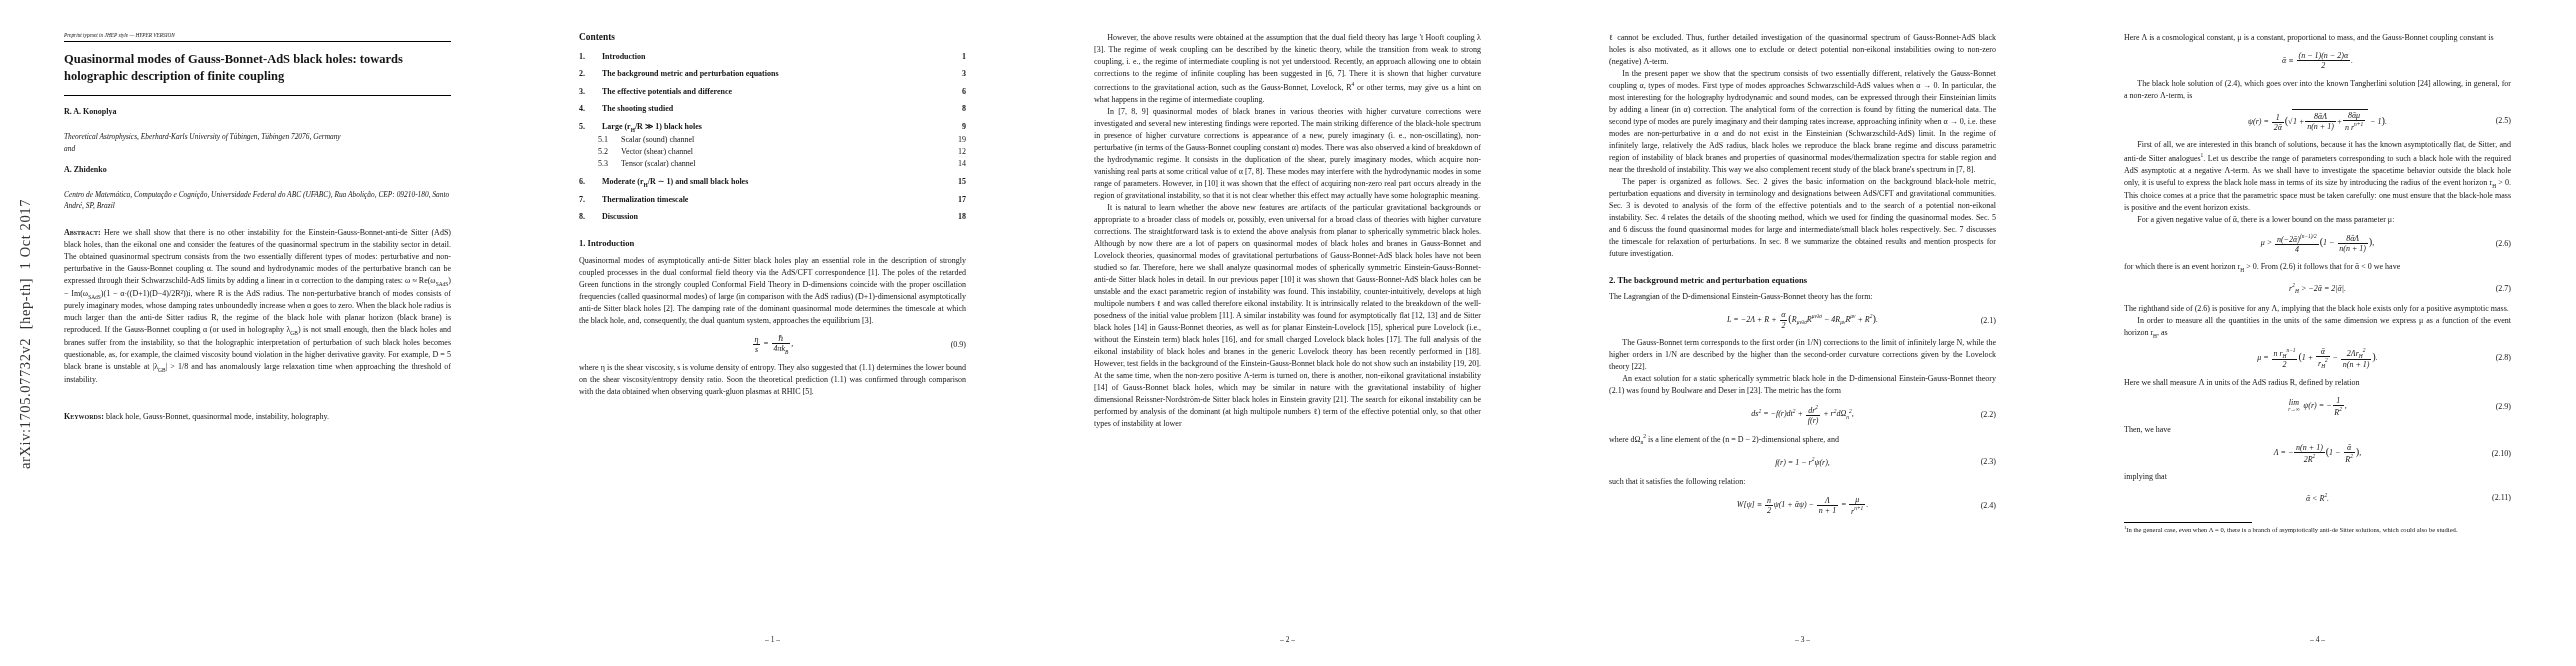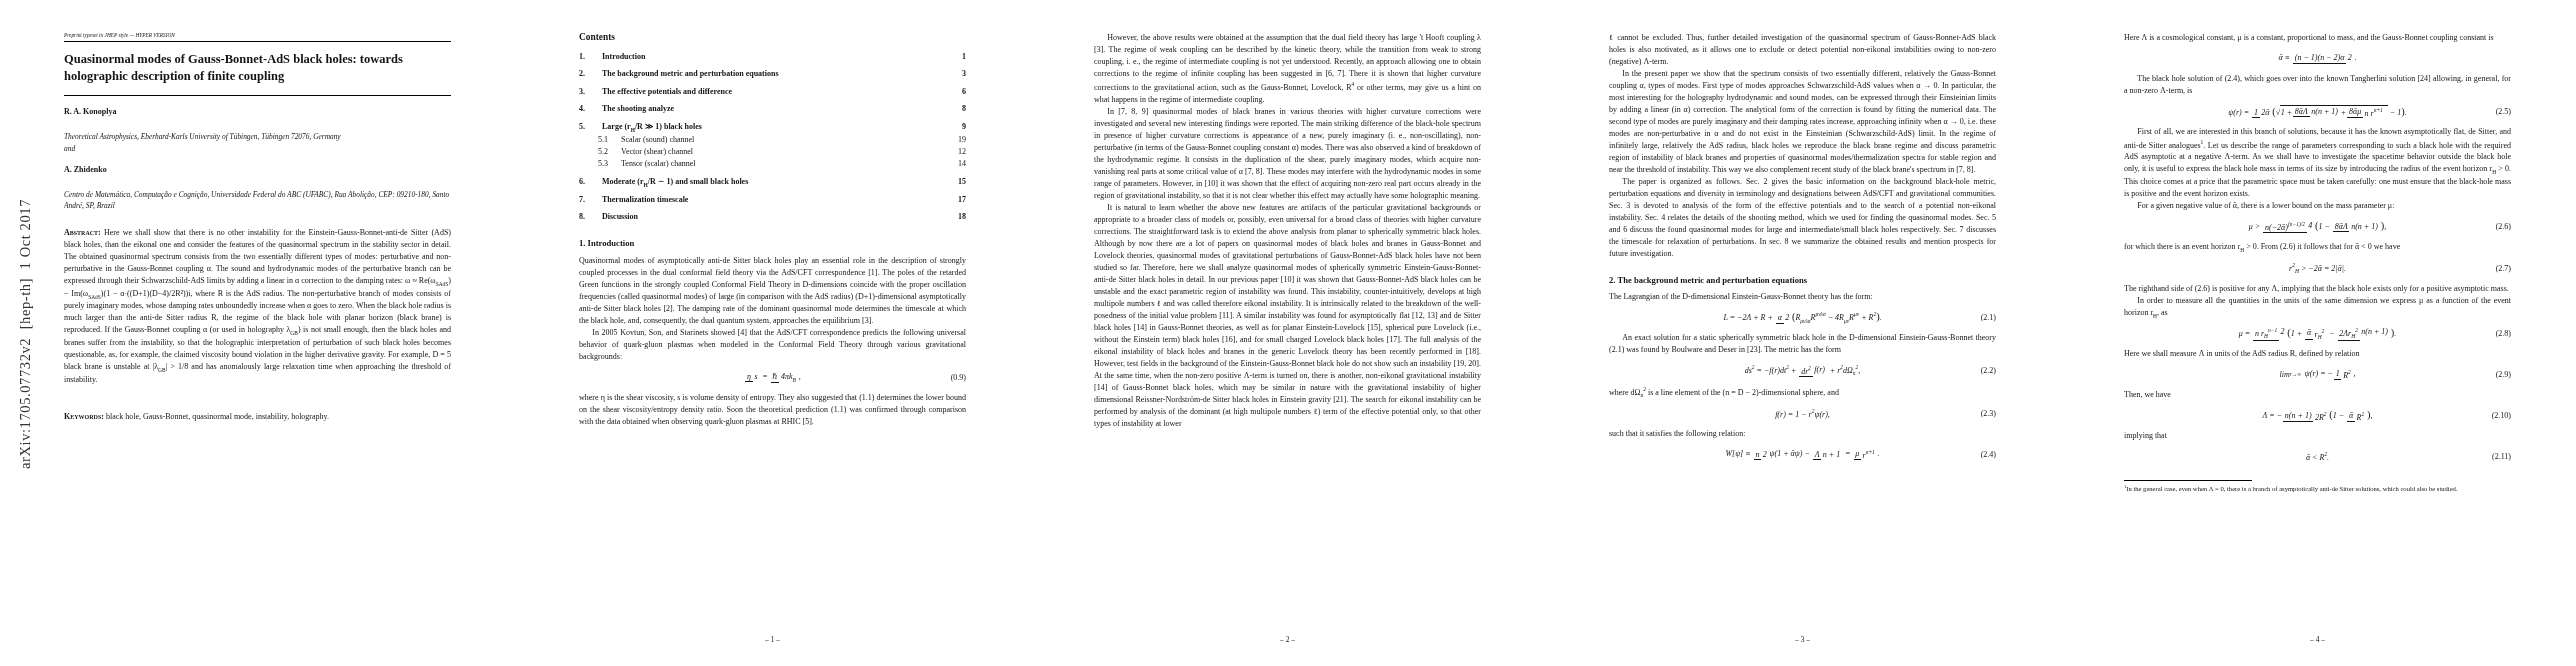--- a/index.html
+++ b/index.html
@@ -42,27 +42,27 @@
   .toc-l1 { font-weight:bold; margin-top:5px; }
   .toc-l2 { padding-left:19px; }
   .toc-num { width:23px; flex:0 0 auto; }
   .toc-title { flex:1; }
   .toc-page { margin-left:5.6px; flex:0 0 auto; }
 
   
   .equation { position:relative; display:flex; justify-content:center; align-items:center;
               margin:7.2px 0; font-style:italic; font-size:8px; min-height:14.5px; }
   .equation .eq-tag { position:absolute; right:0; font-style:normal; }
-  .frac { display:inline-flex; flex-direction:row; text-align:center; vertical-align:middle; margin:0 1.1px; line-height:1.15; }
+  .frac { display:inline-flex; flex-direction:column; text-align:center; vertical-align:middle; margin:0 1.1px; line-height:1.15; }
   .frac > .num { display:block; border-bottom:0.6px solid currentColor; padding:0 1.7px; }
   .frac > .den { display:block; padding:0 1.7px; }
   .big { font-size:1.3em; font-style:normal; }
   .rt { font-style:normal; margin-right:-0.6px; }
   .ol { display:inline-flex; align-items:center; border-top:0.6px solid currentColor; padding:1.1px 2.2px 0 1.1px; }
-  .limwrap { display:inline-flex; flex-direction:row; align-items:center; vertical-align:middle; margin-right:1.7px; }
+  .limwrap { display:inline-flex; flex-direction:column; align-items:center; vertical-align:middle; margin-right:1.7px; }
   .limword { line-height:1; }
   .limsub { font-size:0.68em; line-height:1.1; }
   sub, sup { font-size:0.68em; }
 
   
   .footnote-rule { width:128px; border-top:0.6px solid #000; margin-top:16.7px; }
   .footnote { font-size:6.6px; line-height:1.4; margin-top:2.8px; text-align:justify; }
 </style>
 </head>
 <body>
@@ -100,21 +100,21 @@
             <span class="toc-title">The background metric and perturbation equations</span>
             <span class="toc-page">3</span>
           </div>
         <div class="toc-row toc-l1">
             <span class="toc-num">3.</span>
             <span class="toc-title">The effective potentials and difference</span>
             <span class="toc-page">6</span>
           </div>
         <div class="toc-row toc-l1">
             <span class="toc-num">4.</span>
-            <span class="toc-title">The shooting analyze</span>
+            <span class="toc-title">The shooting studied</span>
             <span class="toc-page">8</span>
           </div>
         <div class="toc-row toc-l1">
             <span class="toc-num">5.</span>
             <span class="toc-title">Large (r<sub>H</sub>/R ≫ 1) black holes</span>
             <span class="toc-page">9</span>
           </div>
         <div class="toc-row toc-l2">
             <span class="toc-num">5.1</span>
             <span class="toc-title">Scalar (sound) channel</span>
@@ -141,21 +141,20 @@
             <span class="toc-page">17</span>
           </div>
         <div class="toc-row toc-l1">
             <span class="toc-num">8.</span>
             <span class="toc-title">Discussion</span>
             <span class="toc-page">18</span>
           </div>
       </div>
       <h2 class="section-heading">1. Introduction</h2>
       <p class="body">Quasinormal modes of asymptotically anti-de Sitter black holes play an essential role in the description of strongly coupled processes in the dual conformal field theory via the AdS/CFT correspondence [1]. The poles of the retarded Green functions in the strongly coupled Conformal Field Theory in D-dimensions coincide with the proper oscillation frequencies (called quasinormal modes) of large (in comparison with the AdS radius) (D+1)-dimensional asymptotically anti-de Sitter black holes [2]. The damping rate of the dominant quasinormal mode determines the timescale at which the black hole, and, consequently, the dual quantum system, approaches the equilibrium [3].</p>
-      <p class="body ind">In 2005 Kovtun, Son, and Starinets showed [4] that the AdS/CFT correspondence predicts the following universal behavior of quark-gluon plasmas when modeled in the Conformal Field Theory through various gravitational backgrounds:</p>
       <div class="equation">
           <span class="eq-body"><span class="frac">
               <span class="num">η</span>
               <span class="den">s</span>
             </span> = <span class="frac">
               <span class="num">ℏ</span>
               <span class="den">4πk<sub>B</sub></span>
             </span>,</span>
           <span class="eq-tag">(0.9)</span>
         </div>
@@ -180,20 +179,21 @@
       <p class="body ind">The paper is organized as follows. Sec. 2 gives the basic information on the background black-hole metric, perturbation equations and diversity in terminology and designations between AdS/CFT and gravitational communities. Sec. 3 is devoted to analysis of the form of the effective potentials and to the search of a potential non-eikonal instability. Sec. 4 relates the details of the shooting method, which we used for finding the quasinormal modes. Sec. 5 and 6 discuss the found quasinormal modes for large and intermediate/small black holes respectively. Sec. 7 discusses the timescale for relaxation of perturbations. In sec. 8 we summarize the obtained results and mention prospects for future investigation.</p>
       <h2 class="section-heading">2. The background metric and perturbation equations</h2>
       <p class="body">The Lagrangian of the D-dimensional Einstein-Gauss-Bonnet theory has the form:</p>
       <div class="equation">
           <span class="eq-body">L = −2Λ + R + <span class="frac">
               <span class="num">α</span>
               <span class="den">2</span>
             </span><span class="big">(</span>R<sub>μνλσ</sub>R<sup>μνλσ</sup> − 4R<sub>μν</sub>R<sup>μν</sup> + R<sup>2</sup><span class="big">)</span>.</span>
           <span class="eq-tag">(2.1)</span>
         </div>
+      <p class="body ind">The Gauss-Bonnet term corresponds to the first order (in 1/N) corrections to the limit of infinitely large N, while the higher orders in 1/N are described by the higher than the second-order curvature corrections given by the Lovelock theory [22].</p>
       <p class="body ind">An exact solution for a static spherically symmetric black hole in the D-dimensional Einstein-Gauss-Bonnet theory (2.1) was found by Boulware and Deser in [23]. The metric has the form</p>
       <div class="equation">
           <span class="eq-body">ds<sup>2</sup> = −f(r)dt<sup>2</sup> + <span class="frac">
               <span class="num">dr<sup>2</sup></span>
               <span class="den">f(r)</span>
             </span> + r<sup>2</sup>dΩ<sub>n</sub><sup>2</sup>,</span>
           <span class="eq-tag">(2.2)</span>
         </div>
       <p class="body">where dΩ<sub>n</sub><sup>2</sup> is a line element of the (n = D − 2)-dimensional sphere, and</p>
       <div class="equation">

